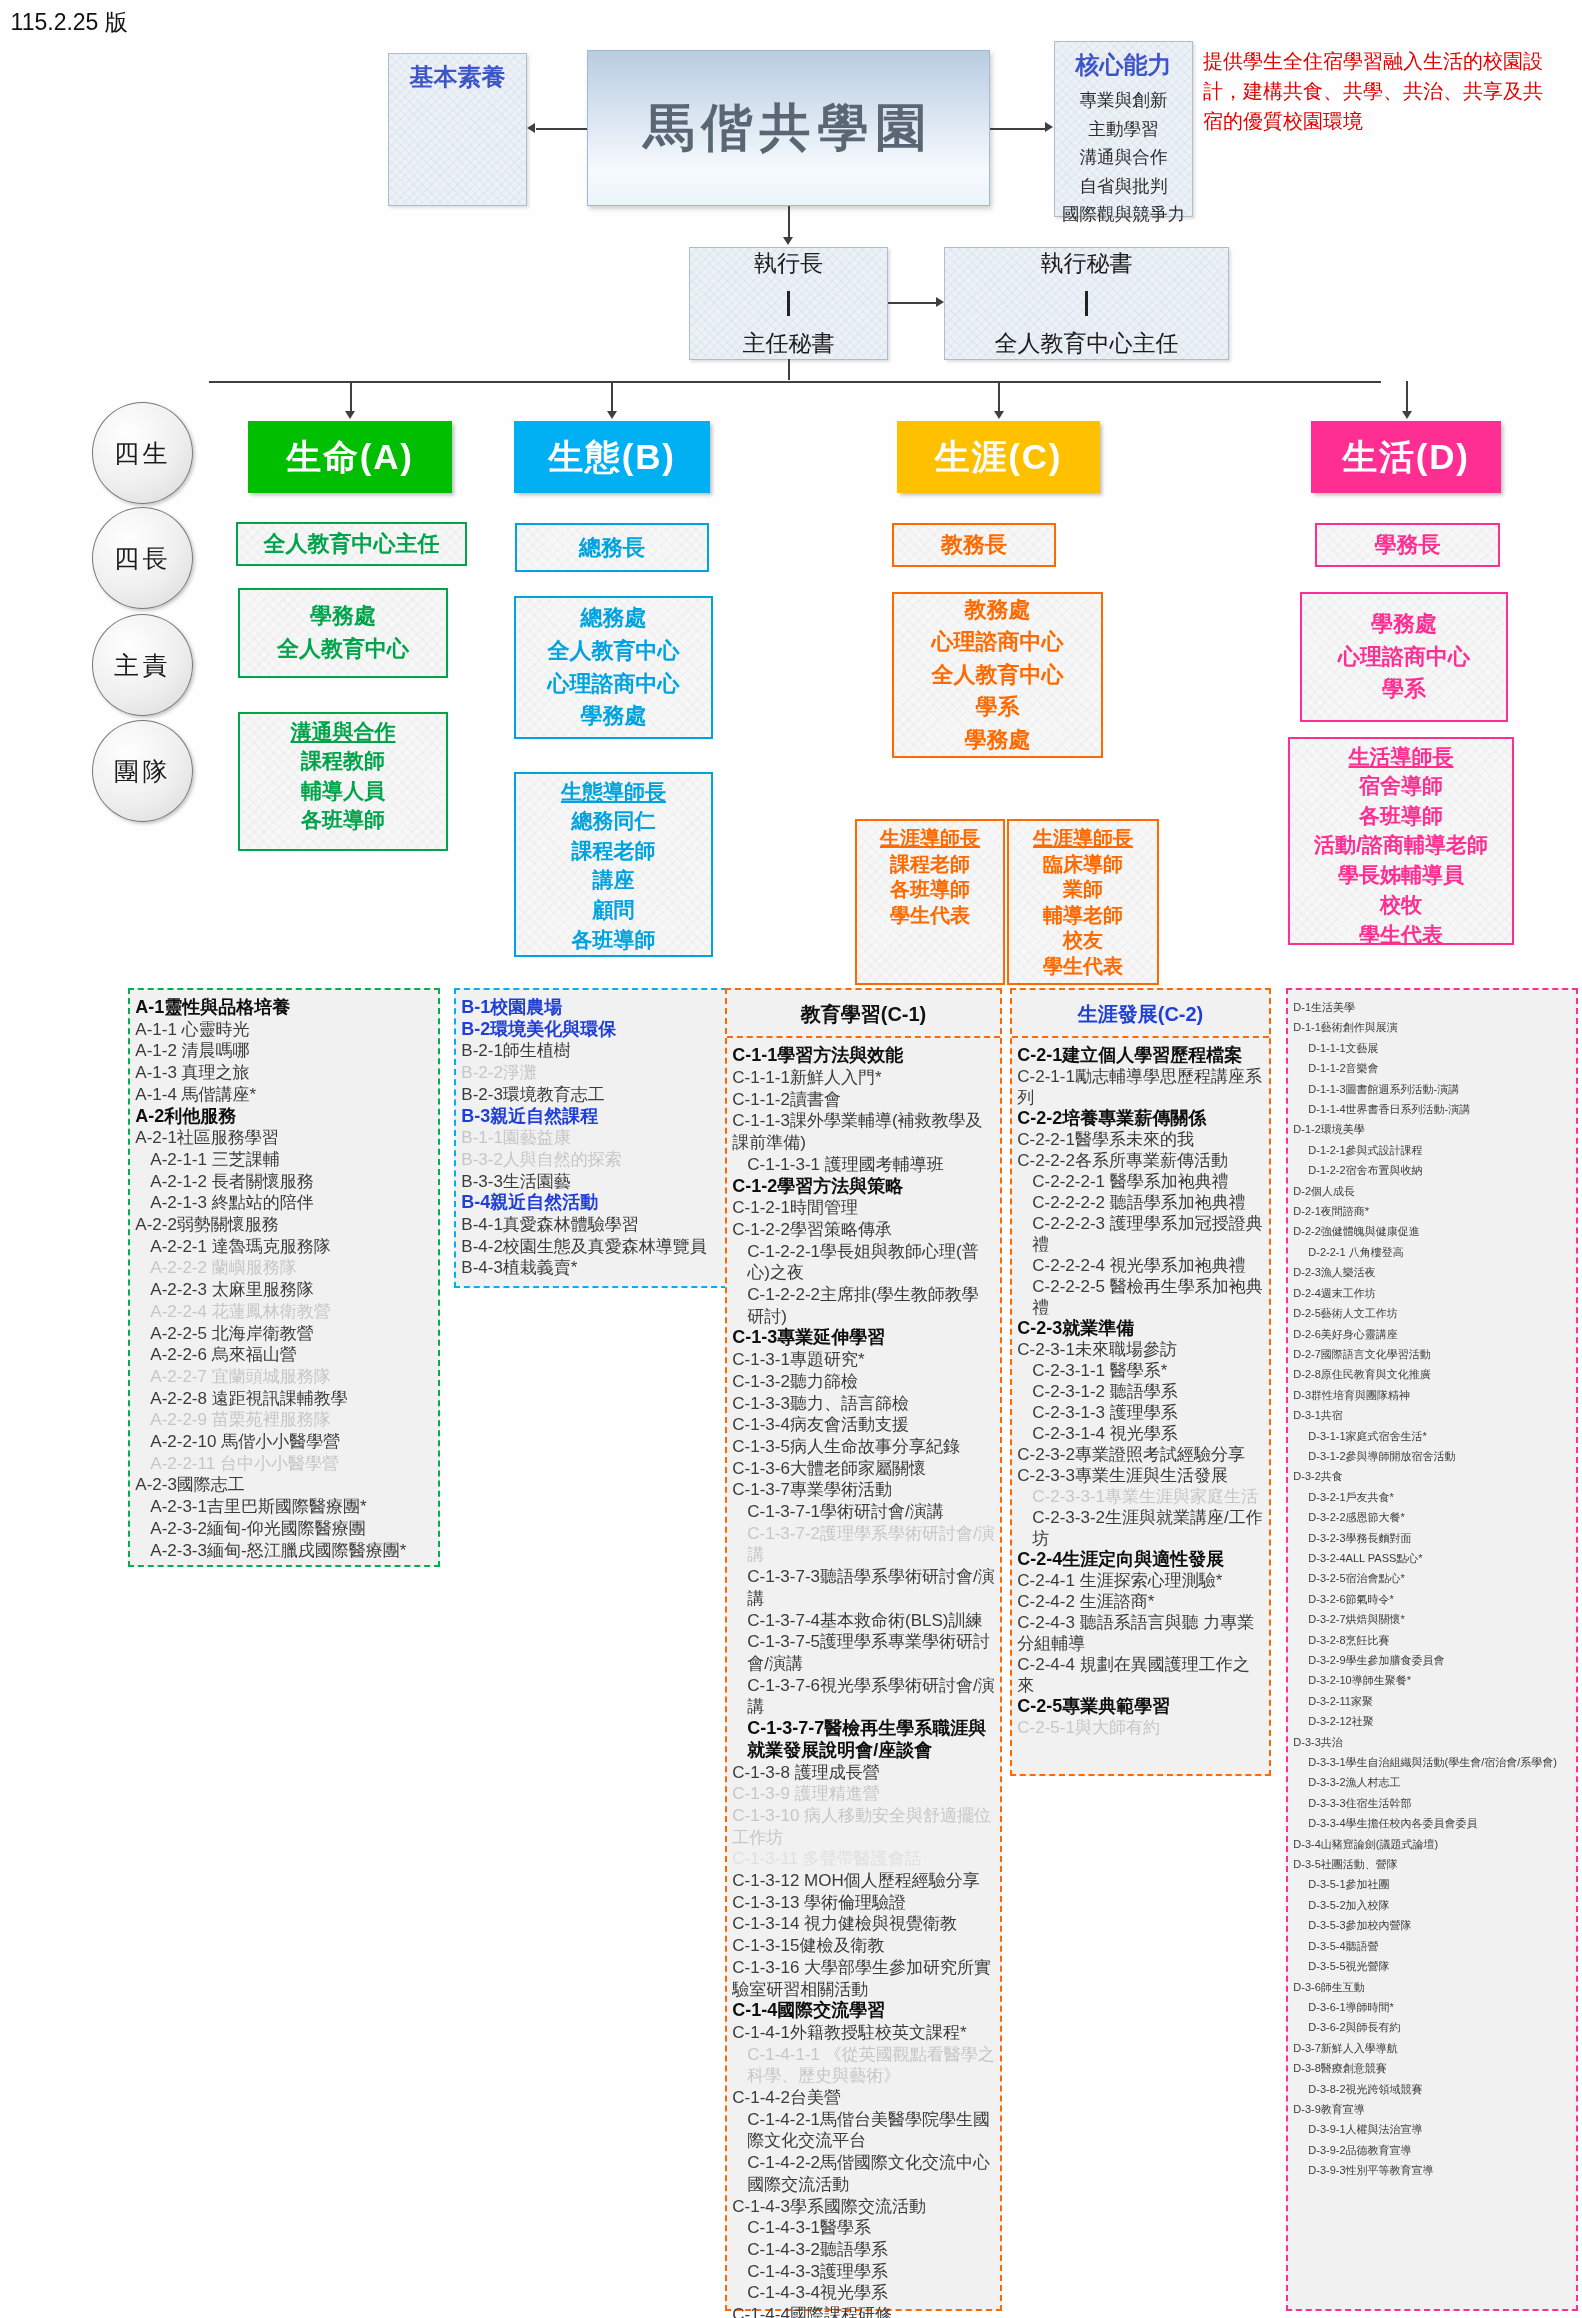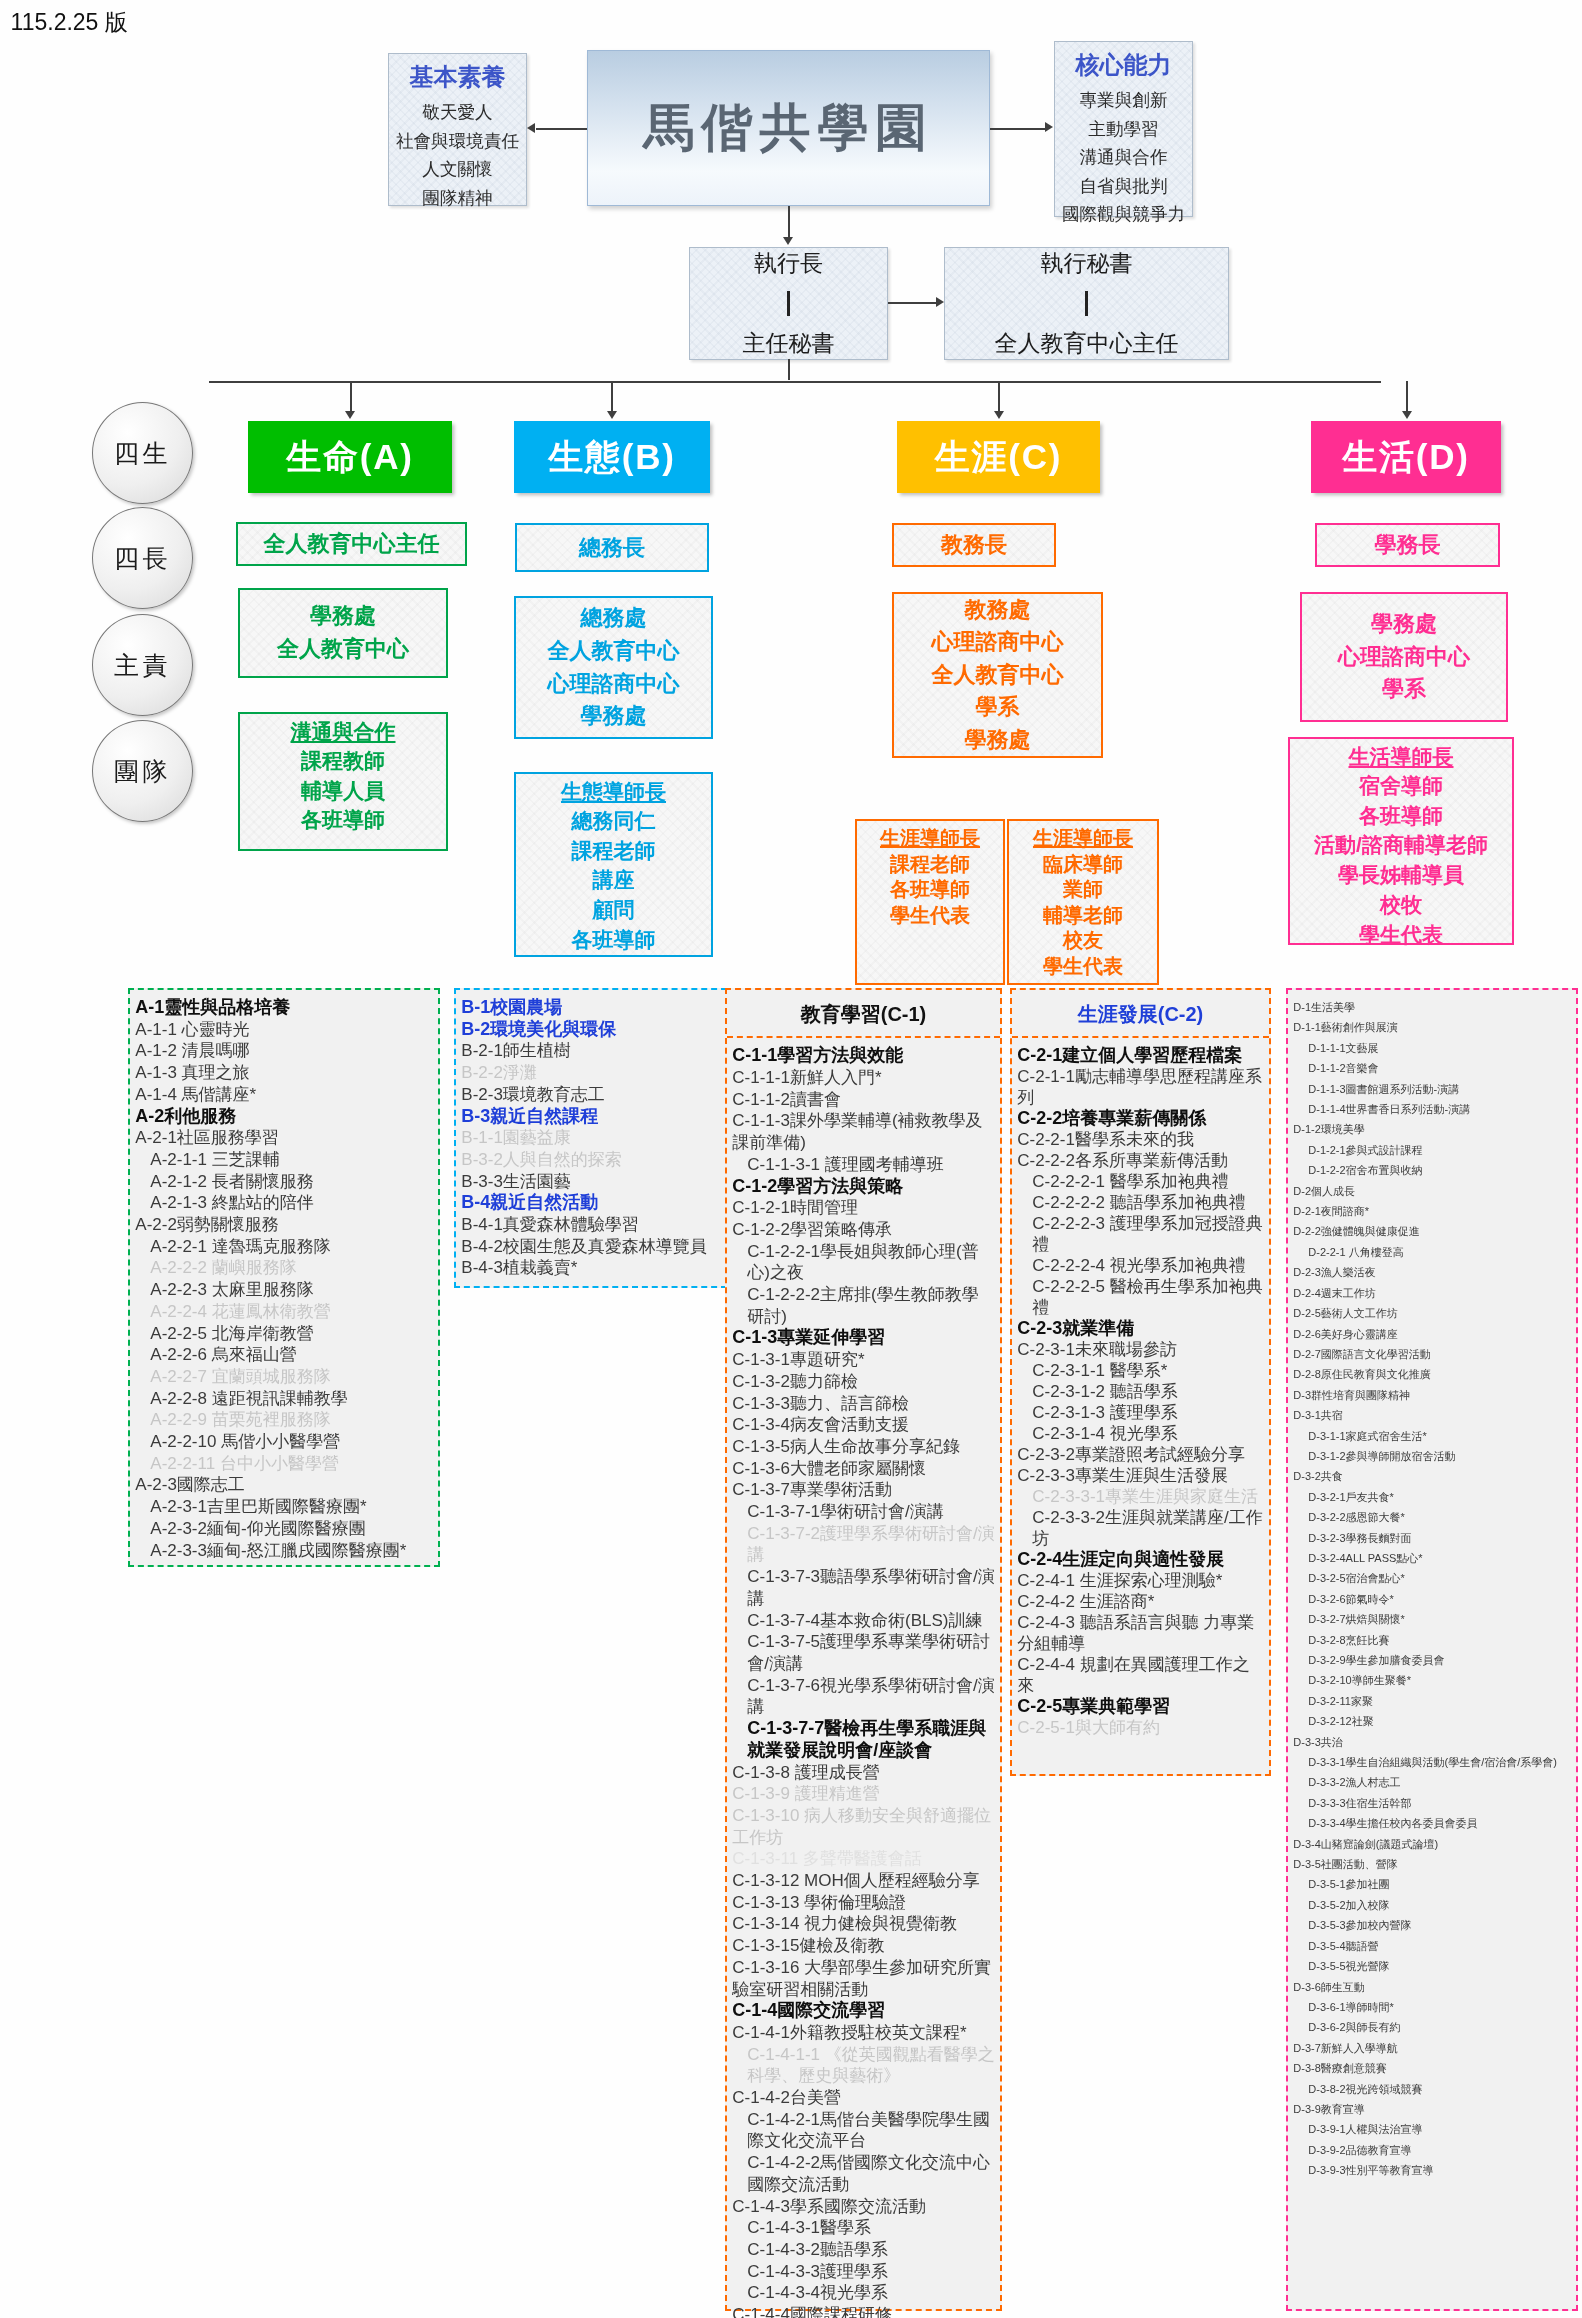--- a/index.html
+++ b/index.html
@@ -47,41 +47,36 @@
 </style>
 </head>
 <body>
 
 <div id="canvas">
 
   <div class="version">115.2.25 版</div>
 
   <div class="box panel hatch" style="left:388px;top:53px;width:139px;height:153px;">
     <div class="pt">基本素養</div>
-    <div>
-        <div class="m">敬天愛人</div>
-        <div class="m">社會與環境責任</div>
-        <div class="m">人文關懷</div>
-        <div class="m">團隊精神</div>
-      </div>
   </div>
 
   <div class="box main" style="left:587px;top:50px;width:403px;height:156px;">馬偕共學園</div>
 
   <div class="box panel hatch" style="left:1054px;top:41px;width:139px;height:176px;">
     <div class="pt">核心能力</div>
     <div>
         <div class="m">專業與創新</div>
         <div class="m">主動學習</div>
         <div class="m">溝通與合作</div>
         <div class="m">自省與批判</div>
         <div class="m">國際觀與競爭力</div>
       </div>
   </div>
 
+  <div class="note" style="left:1203px;top:46px;width:359px;">提供學生全住宿學習融入生活的校園設計，建構共食、共學、共治、共享及共宿的優質校園環境</div>
 
   <div class="hline" style="left:536px;top:128px;width:51px;height:1.8px;"></div>
   <div class="arr left" style="left:527px;top:123px;"></div>
   <div class="hline" style="left:990px;top:128px;width:55px;height:1.8px;"></div>
   <div class="arr right" style="left:1045px;top:122px;"></div>
   <div class="vline" style="left:788px;top:206px;width:1.8px;height:32px;"></div>
   <div class="arr down" style="left:783px;top:237px;"></div>
 
   <div class="box exec hatch" style="left:689px;top:247px;width:199px;height:113px;">
     <div>執行長</div>

